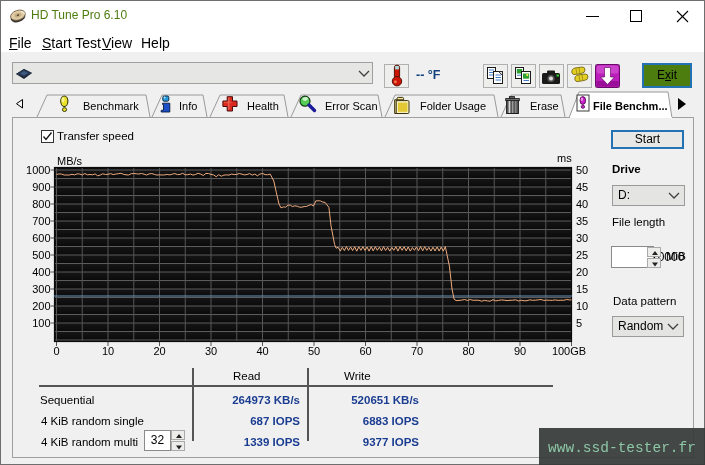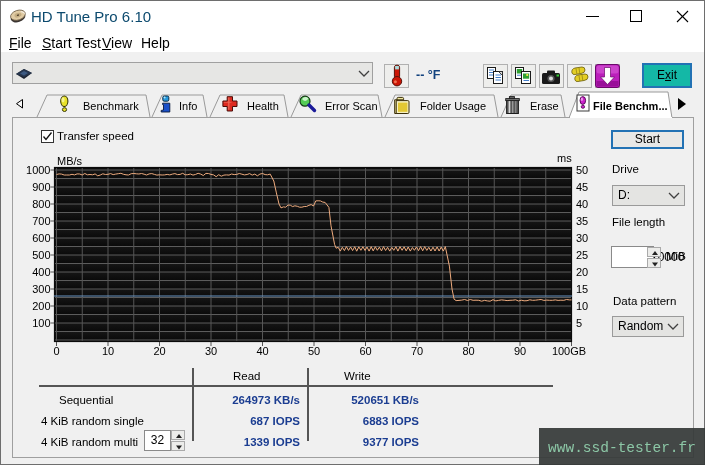--- a/index.html
+++ b/index.html
@@ -1,27 +1,27 @@
 <!DOCTYPE html>
 <html><head>
 <meta charset="utf-8">
 <style>
 * { margin:0; padding:0; box-sizing:border-box; }
 html,body { width:705px; height:465px; overflow:hidden; }
 body { font-family:"Liberation Sans", sans-serif; position:relative; background:#f0f0f0; }
 #win { position:absolute; left:0; top:0; width:705px; height:465px; border:1px solid #6e6e6e; background:#f0f0f0; }
 #titlebar { position:absolute; left:1px; top:1px; width:703px; height:30px; background:#ffffff; }
-#title-text { position:absolute; left:31px; top:8px; font-size:15px; color:#0c4a6e; }
+#title-text { position:absolute; left:31px; top:8px; font-size:12px; color:#4d7c0f; }
 #menubar { position:absolute; left:1px; top:31px; width:703px; height:21px; background:#ffffff; font-size:14px; color:#000; }
 .menu-item { position:absolute; top:4px; }
 #toolbar { position:absolute; left:1px; top:52px; width:703px; height:41px; background:#f0f0f0; }
 #combo-main { position:absolute; left:12px; top:62px; width:361px; height:22px; background:#e6e6e4; border:1px solid #a0a0a0; }
 .tbtn { position:absolute; top:64px; width:25px; height:24px; background:#eeeeec; border:1px solid #b0b0b0; }
 #degf { position:absolute; left:416px; top:68px; font-size:12.5px; font-weight:bold; color:#12427e; }
-#exitbtn { position:absolute; left:642px; top:63px; width:50px; height:25px; background:#14b8a6; border:2px solid #2272b4; font-size:12px; color:#000; text-align:center; line-height:21px; }
+#exitbtn { position:absolute; left:642px; top:63px; width:50px; height:25px; background:#4d7c0f; border:2px solid #2272b4; font-size:12px; color:#000; text-align:center; line-height:21px; }
 #startbtn { position:absolute; left:611px; top:130px; width:73px; height:19px; background:#e8e8e6; border:2px solid #2272b4; font-size:12px; color:#000; text-align:center; line-height:15px; }
 .label { position:absolute; font-size:11.5px; color:#000; }
 .combo { position:absolute; background:#e4e4e2; border:1px solid #9a9a9a; font-size:12px; color:#000; }
 .spinbox { position:absolute; background:#ffffff; border:1px solid #8a8a8a; font-size:12px; color:#000; }
 .spinbtns { position:absolute; width:14px; }
 .spinb { width:14px; height:10px; background:#ececea; border:1px solid #aaaaaa; position:relative; }
 #page { position:absolute; left:12px; top:117px; width:682px; height:341px; border:1px solid #9f9f9f; background:#f0f0f0; }
 #wm { position:absolute; left:539px; top:428px; width:166px; height:37px; background:rgba(52,56,55,0.92); color:#8cc7a6; font-family:"Liberation Mono", monospace; font-size:14.5px; text-align:center; line-height:41px; letter-spacing:0px; }
 .val { position:absolute; font-size:11.5px; font-weight:bold; color:#1b3d91; text-align:right; }
 svg { position:absolute; left:0; top:0; }
@@ -346,21 +346,21 @@
 </g>
 <line x1="54" y1="296" x2="572" y2="296" stroke="#6b96c4" stroke-width="1.2"></line>
 <polyline points="56.5,174.5 59.1,173.9 61.6,174.1 64.2,175.0 66.8,175.0 69.4,175.0 72.0,174.3 74.5,174.9 77.1,173.9 79.7,174.0 82.2,175.0 84.8,173.5 87.4,174.8 90.0,174.5 92.6,174.8 95.1,173.9 97.7,175.8 100.3,175.0 102.8,173.8 105.4,174.5 108.0,174.3 110.6,173.6 113.2,174.6 115.7,174.1 118.3,173.7 120.9,173.3 123.5,174.3 126.0,174.8 128.6,175.0 131.2,173.7 133.8,173.5 136.3,173.8 138.9,174.0 141.5,173.5 144.1,174.2 146.6,175.0 149.2,173.9 151.8,173.6 154.4,174.4 156.9,175.1 159.5,174.8 162.1,175.0 164.7,174.9 167.2,174.4 169.8,174.9 172.4,174.1 174.9,173.6 177.5,174.6 180.1,174.4 182.7,173.3 185.2,174.8 187.8,174.7 190.4,174.0 193.0,175.1 195.6,174.4 198.1,173.3 200.7,174.1 203.3,175.5 205.9,173.4 208.4,173.5 211.0,174.4 213.6,174.9 216.2,176.7 218.7,174.7 221.3,176.2 223.9,175.1 226.5,174.9 229.0,175.1 231.6,174.0 234.2,174.6 236.8,174.4 239.3,173.5 241.9,174.2 244.5,174.9 247.1,174.5 249.6,173.6 252.2,175.1 254.8,174.1 257.4,175.8 259.9,174.1 262.5,173.5 265.1,174.6 267.6,174.8 270.2,174.1 273.8,181.0 276.4,192.9 279.0,204.0 281.0,207.9 283.4,206.9 285.7,207.2 288.0,205.0 290.3,205.2 292.6,206.6 294.9,205.8 297.3,206.3 299.6,207.2 301.9,207.2 304.2,206.5 306.5,206.5 308.9,205.3 311.2,204.6 313.5,206.0 315.8,200.9 318.1,200.8 320.4,200.9 322.8,202.1 325.1,202.4 328.9,207.4 331.0,225.8 334.6,244.5 336.1,248.2 338.2,247.3 340.3,251.1 342.3,247.3 344.4,250.6 346.4,246.6 348.5,250.4 350.6,247.0 352.6,250.6 354.7,246.7 356.7,251.2 358.8,246.8 360.9,250.3 362.9,246.7 365.0,250.5 367.0,247.0 369.1,251.1 371.2,246.7 373.2,250.9 375.3,246.7 377.3,250.3 379.4,247.1 381.5,250.9 383.5,246.6 385.6,250.5 387.6,247.3 389.7,251.1 391.8,247.4 393.8,250.3 395.9,246.7 397.9,251.1 400.0,246.7 402.1,250.3 404.1,246.8 406.2,250.9 408.2,247.0 410.3,251.1 412.4,247.5 414.4,250.3 416.5,246.9 418.5,250.7 420.6,246.6 422.7,250.8 424.7,246.6 426.8,250.4 428.8,247.3 430.9,251.0 433.0,247.2 435.0,251.0 437.1,246.9 439.1,251.0 441.2,247.1 443.3,251.1 445.3,246.6 449.4,266.1 452.0,289.0 454.1,299.2 456.1,300.6 459.0,300.4 461.8,300.1 464.6,299.5 467.5,300.5 470.3,299.5 473.1,300.3 476.0,300.2 478.8,300.3 481.6,301.2 484.5,300.4 487.3,300.9 490.1,301.2 493.0,299.7 495.8,300.9 498.6,300.4 501.5,299.9 504.3,300.2 507.1,300.6 510.0,300.3 512.8,300.2 515.6,299.8 518.5,301.0 521.3,300.2 524.1,300.8 527.0,300.7 529.8,299.8 532.6,300.3 535.4,300.2 538.3,299.8 541.1,299.5 543.9,300.4 546.8,300.1 549.6,300.3 552.4,300.3 555.3,299.9 558.1,300.4 560.9,300.2 563.8,300.3 566.6,299.5 569.4,299.9 571.5,299.9" fill="none" stroke="#eeab7e" stroke-width="1"></polyline>
 </svg>
 
 <div class="label" style="left:233px;top:370px;">Read</div>
 <div class="label" style="left:344px;top:370px;">Write</div>
 <div style="position:absolute;left:39px;top:385px;width:514px;height:2px;background:#555;"></div>
 <div style="position:absolute;left:192px;top:368px;width:2px;height:73px;background:#555;"></div>
 <div style="position:absolute;left:307px;top:368px;width:2px;height:73px;background:#555;"></div>
-<div class="label" style="left:59px;top:394px;">Sequential</div>
+<div class="label" style="left:40px;top:394px;">Sequential</div>
 <div class="label" style="left:41px;top:415px;">4 KiB random single</div>
 <div class="label" style="left:41px;top:436px;">4 KiB random multi</div>
 <div class="val" style="left:180px;top:394px;width:120px;">264973 KB/s</div>
 <div class="val" style="left:180px;top:415px;width:120px;">687 IOPS</div>
 <div class="val" style="left:180px;top:436px;width:120px;">1339 IOPS</div>
 <div class="val" style="left:300px;top:394px;width:119px;">520651 KB/s</div>
 <div class="val" style="left:300px;top:415px;width:119px;">6883 IOPS</div>
 <div class="val" style="left:300px;top:436px;width:119px;padding-left:17px;">9377 IOPS</div>
 
 <div class="spinbox" style="left:144px;top:430px;width:27px;height:21px;text-align:center;line-height:19px;">32</div>
@@ -371,21 +371,21 @@
       </svg>
     </div>
 <div class="spinb" style="margin-top:1px;">
       <svg width="14" height="10" viewBox="0 0 14 10" style="left:0;top:0;">
         <polygon points="4,3.5 10,3.5 7,7.5" fill="#222"></polygon>
       </svg>
     </div>
 </div>
 
 <div id="startbtn">Start</div>
-<div class="label" style="left:612px;top:163px;">Drive</div>
+<div class="label" style="left:612px;top:163px;font-weight:bold;">Drive</div>
 <div class="combo" style="left:612px;top:185px;width:73px;height:21px;line-height:19px;padding-left:5px;">D:</div>
 <svg width="12" height="8" style="left:668px;top:192px;" viewBox="0 0 12 8">
     <polyline points="1,1 6,6 11,1" fill="none" stroke="#404040" stroke-width="1.3"></polyline>
   </svg>
 <div class="label" style="left:612px;top:216px;">File length</div>
 <div class="spinbox" style="left:611px;top:246px;width:36px;height:22px;text-align:right;line-height:20px;padding-right:2px;padding-left:39px;">10000</div>
 <div class="spinbtns" style="left:647px;top:247px;">
 <div class="spinb">
       <svg width="14" height="10" viewBox="0 0 14 10" style="left:0;top:0;">
         <polygon points="7,3 10,7 4,7" fill="#222"></polygon>

